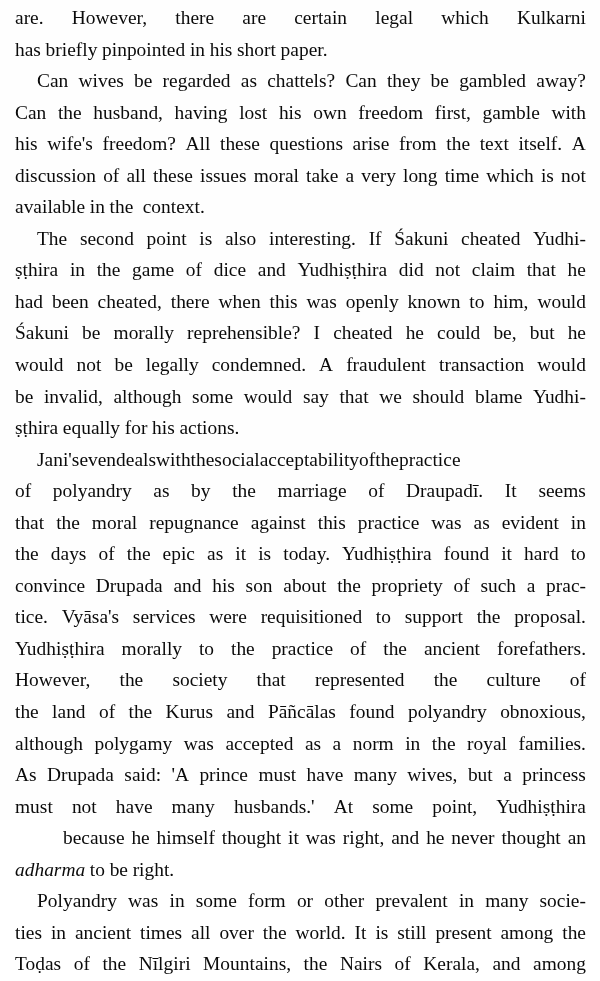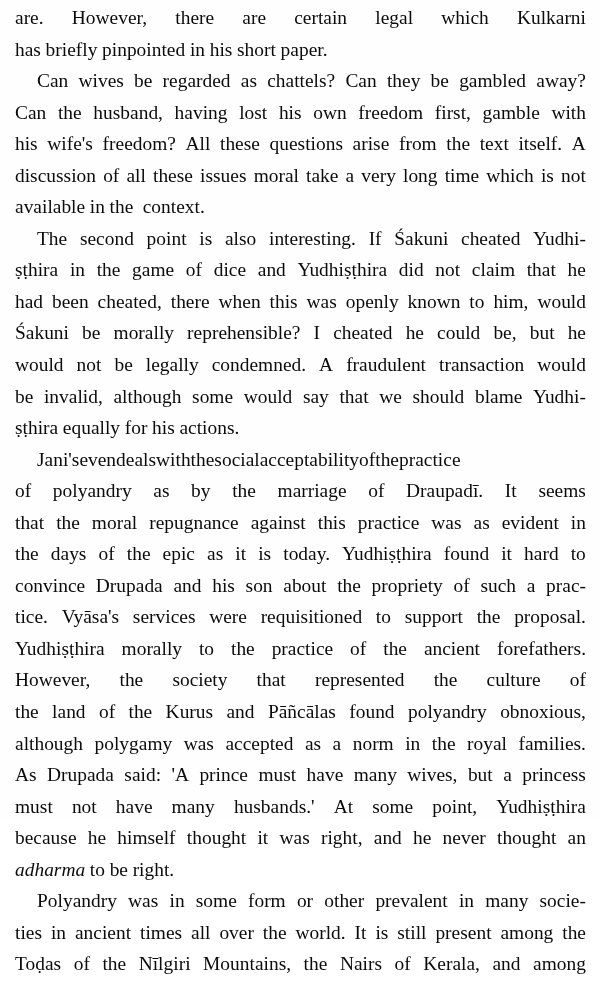--- a/index.html
+++ b/index.html
@@ -105,21 +105,21 @@
       <span class="ln just"><span style="flex: 1 1 0%; display: flex; justify-content: space-between;"><span>that</span><span>the</span><span>moral</span><span>repugnance</span><span>against</span><span>this</span><span>practice</span><span>was</span><span>as</span><span>evident</span><span>in</span></span></span>
       <span class="ln just"><span style="flex: 1 1 0%; display: flex; justify-content: space-between;"><span>the</span><span>days</span><span>of</span><span>the</span><span>epic</span><span>as</span><span>it</span><span>is</span><span>today.</span><span>Yudhiṣṭhira</span><span>found</span><span>it</span><span>hard</span><span>to</span></span></span>
       <span class="ln just"><span style="flex: 1 1 0%; display: flex; justify-content: space-between;"><span>convince</span><span>Drupada</span><span>and</span><span>his</span><span>son</span><span>about</span><span>the</span><span>propriety</span><span>of</span><span>such</span><span>a</span><span>prac-</span></span></span>
       <span class="ln just"><span style="flex: 1 1 0%; display: flex; justify-content: space-between;"><span>tice.</span><span>Vyāsa's</span><span>services</span><span>were</span><span>requisitioned</span><span>to</span><span>support</span><span>the</span><span>proposal.</span></span></span>
       <span class="ln just"><span style="flex: 1 1 0%; display: flex; justify-content: space-between;"><span>Yudhiṣṭhira</span><span>morally</span><span>to</span><span>the</span><span>practice</span><span>of</span><span>the</span><span>ancient</span><span>forefathers.</span></span></span>
       <span class="ln just"><span style="flex: 1 1 0%; display: flex; justify-content: space-between;"><span>However,</span><span>the</span><span>society</span><span>that</span><span>represented</span><span>the</span><span>culture</span><span>of</span></span></span>
       <span class="ln just"><span style="flex: 1 1 0%; display: flex; justify-content: space-between;"><span>the</span><span>land</span><span>of</span><span>the</span><span>Kurus</span><span>and</span><span>Pāñcālas</span><span>found</span><span>polyandry</span><span>obnoxious,</span></span></span>
       <span class="ln just"><span style="flex: 1 1 0%; display: flex; justify-content: space-between;"><span>although</span><span>polygamy</span><span>was</span><span>accepted</span><span>as</span><span>a</span><span>norm</span><span>in</span><span>the</span><span>royal</span><span>families.</span></span></span>
       <span class="ln just"><span style="flex: 1 1 0%; display: flex; justify-content: space-between;"><span>As</span><span>Drupada</span><span>said:</span><span>'A</span><span>prince</span><span>must</span><span>have</span><span>many</span><span>wives,</span><span>but</span><span>a</span><span>princess</span></span></span>
       <span class="ln just"><span style="flex: 1 1 0%; display: flex; justify-content: space-between;"><span>must</span><span>not</span><span>have</span><span>many</span><span>husbands.'</span><span>At</span><span>some</span><span>point,</span><span>Yudhiṣṭhira</span></span></span>
-      <span class="ln just"><span style="flex: 1 1 0%; display: flex; justify-content: space-between;"><span>because</span><span>he</span><span>himself</span><span>thought</span><span>it</span><span>was</span><span>right,</span><span>and</span><span>he</span><span>never</span><span>thought</span><span>an</span></span></span>
+      <span class="ln just"><span style="flex: 1 1 0%; display: flex; justify-content: space-between; margin-left: 48px;"><span>because</span><span>he</span><span>himself</span><span>thought</span><span>it</span><span>was</span><span>right,</span><span>and</span><span>he</span><span>never</span><span>thought</span><span>an</span></span></span>
       <span class="ln"><span class="it">adharma</span><span> to be right.</span></span>
     </p>
 
     <p class="para">
       <span class="ln just"><span class="ind"></span><span style="flex: 1 1 0%; display: flex; justify-content: space-between;"><span>Polyandry</span><span>was</span><span>in</span><span>some</span><span>form</span><span>or</span><span>other</span><span>prevalent</span><span>in</span><span>many</span><span>socie-</span></span></span>
       <span class="ln just"><span style="flex: 1 1 0%; display: flex; justify-content: space-between;"><span>ties</span><span>in</span><span>ancient</span><span>times</span><span>all</span><span>over</span><span>the</span><span>world.</span><span>It</span><span>is</span><span>still</span><span>present</span><span>among</span><span>the</span></span></span>
       <span class="ln just"><span style="flex: 1 1 0%; display: flex; justify-content: space-between;"><span>Toḍas</span><span>of</span><span>the</span><span>Nīlgiri</span><span>Mountains,</span><span>the</span><span>Nairs</span><span>of</span><span>Kerala,</span><span>and</span><span>among</span></span></span>
 
     </p>
 

